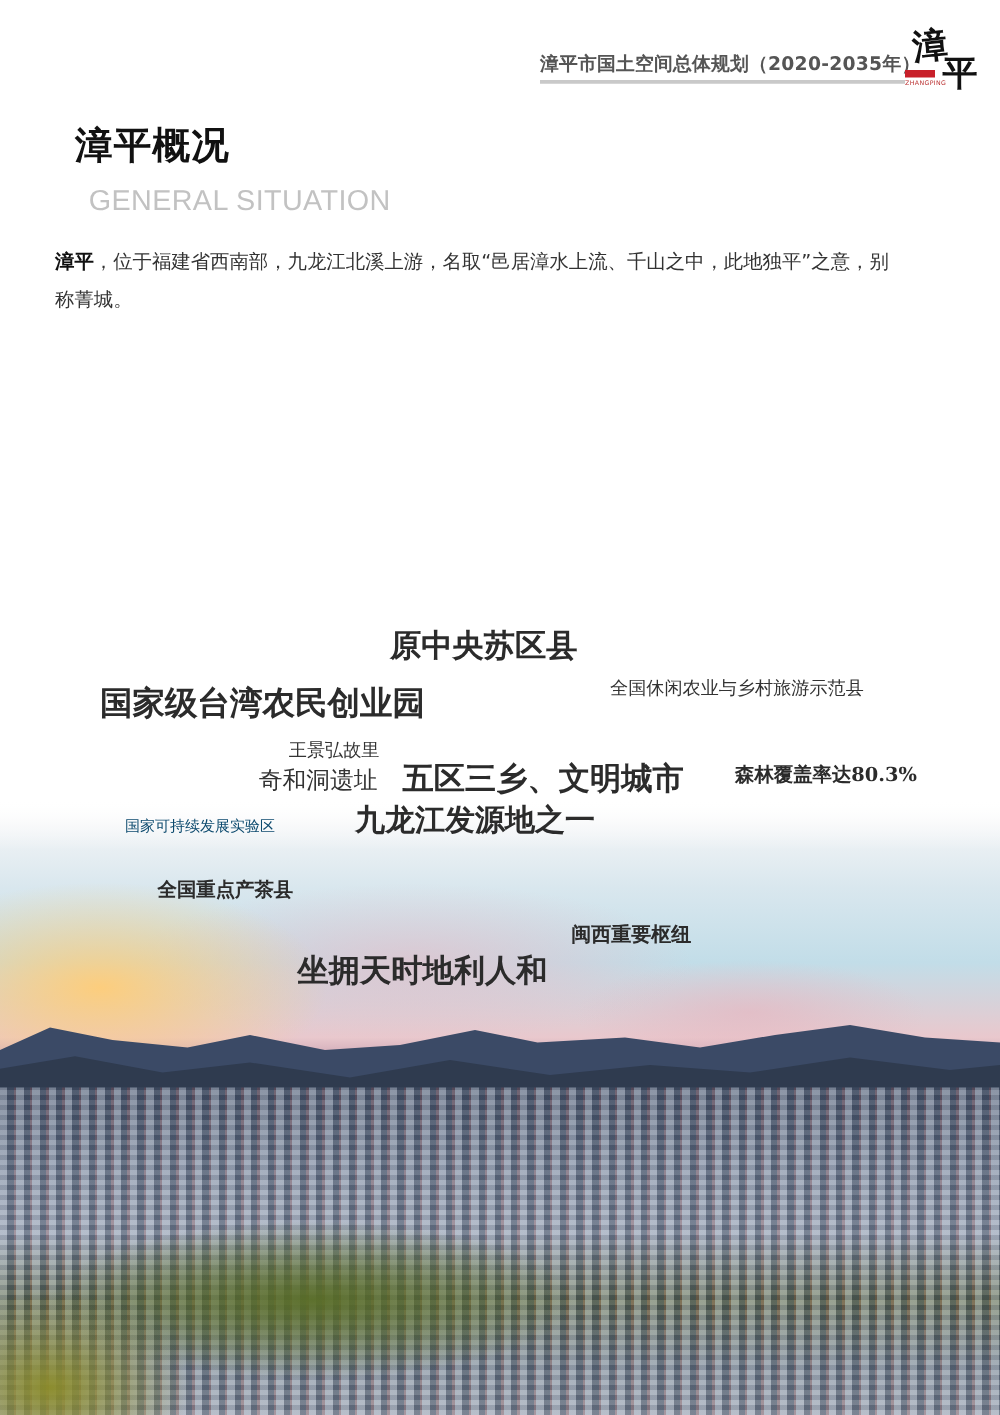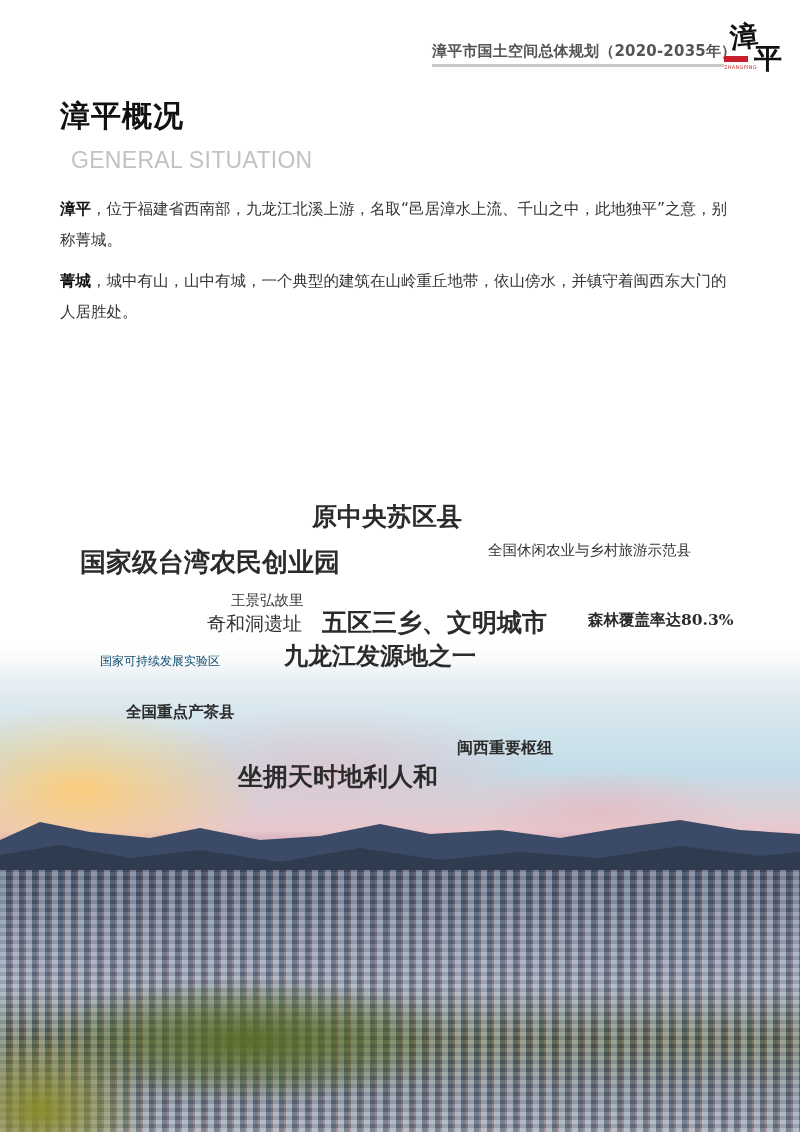--- a/index.html
+++ b/index.html
@@ -28,21 +28,21 @@
     position: absolute; left: 60px; top: 96px;
     font-size: 30px; font-weight: bold; color: #111; letter-spacing: 1px;
   }
   .page-subtitle {
     position: absolute; left: 60px; top: 147px;
     font-size: 23px; font-weight: normal; color: #c2c2c2; letter-spacing: 0.3px;
     font-family: "Liberation Sans", sans-serif;
     margin-left: 11px;
   }
 
-  .intro { position: absolute; left: 60px; top: 194px; width: 680px; }
+  .intro { position: absolute; left: 44px; top: 194px; width: 680px; }
   .para { font-size: 15.5px; line-height: 31px; color: #333; margin: 0 0 10px 0; }
   .para .lead { font-weight: bold; color: #111; }
 
   .photo {
     position: absolute; left: 0; top: 640px; width: 800px; height: 492px; overflow: hidden;
   }
   .sky {
     position: absolute; left: 0; top: 0; width: 800px; height: 220px;
     background:
       radial-gradient(ellipse 260px 120px at 80px 150px, rgba(255,205,120,0.95), rgba(255,205,120,0) 70%),
@@ -83,23 +83,20 @@
   <span class="stamp-text">ZHANGPING</span>
 </div>
 
 <div class="page-title">漳平概况</div>
 <div class="page-subtitle">GENERAL SITUATION</div>
 
 <div class="intro">
   <p class="para">
     <span class="lead">漳平</span><span>，位于福建省西南部，九龙江北溪上游，名取“邑居漳水上流、千山之中，此地独平”之意，别称菁城。</span>
   </p>
-  <p class="para">
-    <span class="lead">菁城</span><span>，城中有山，山中有城，一个典型的建筑在山岭重丘地带，依山傍水，并镇守着闽西东大门的人居胜处。</span>
-  </p>
 </div>
 
 <div class="photo">
   <div class="sky"></div>
   <div class="sky-fade"></div>
   <svg class="mountains" viewBox="0 0 800 90" preserveAspectRatio="none">
     <path d="M0,30 L40,12 L90,22 L150,28 L200,18 L260,30 L320,26 L380,14 L430,24 L500,20 L560,28 L620,18 L680,10 L740,20 L800,24 L800,90 L0,90 Z" fill="#3b4a66"></path>
     <path d="M0,45 L60,35 L130,48 L200,40 L280,52 L360,38 L440,50 L520,42 L600,48 L680,36 L760,46 L800,42 L800,90 L0,90 Z" fill="#2f3b4f"></path>
   </svg>
   <div class="city"></div>

